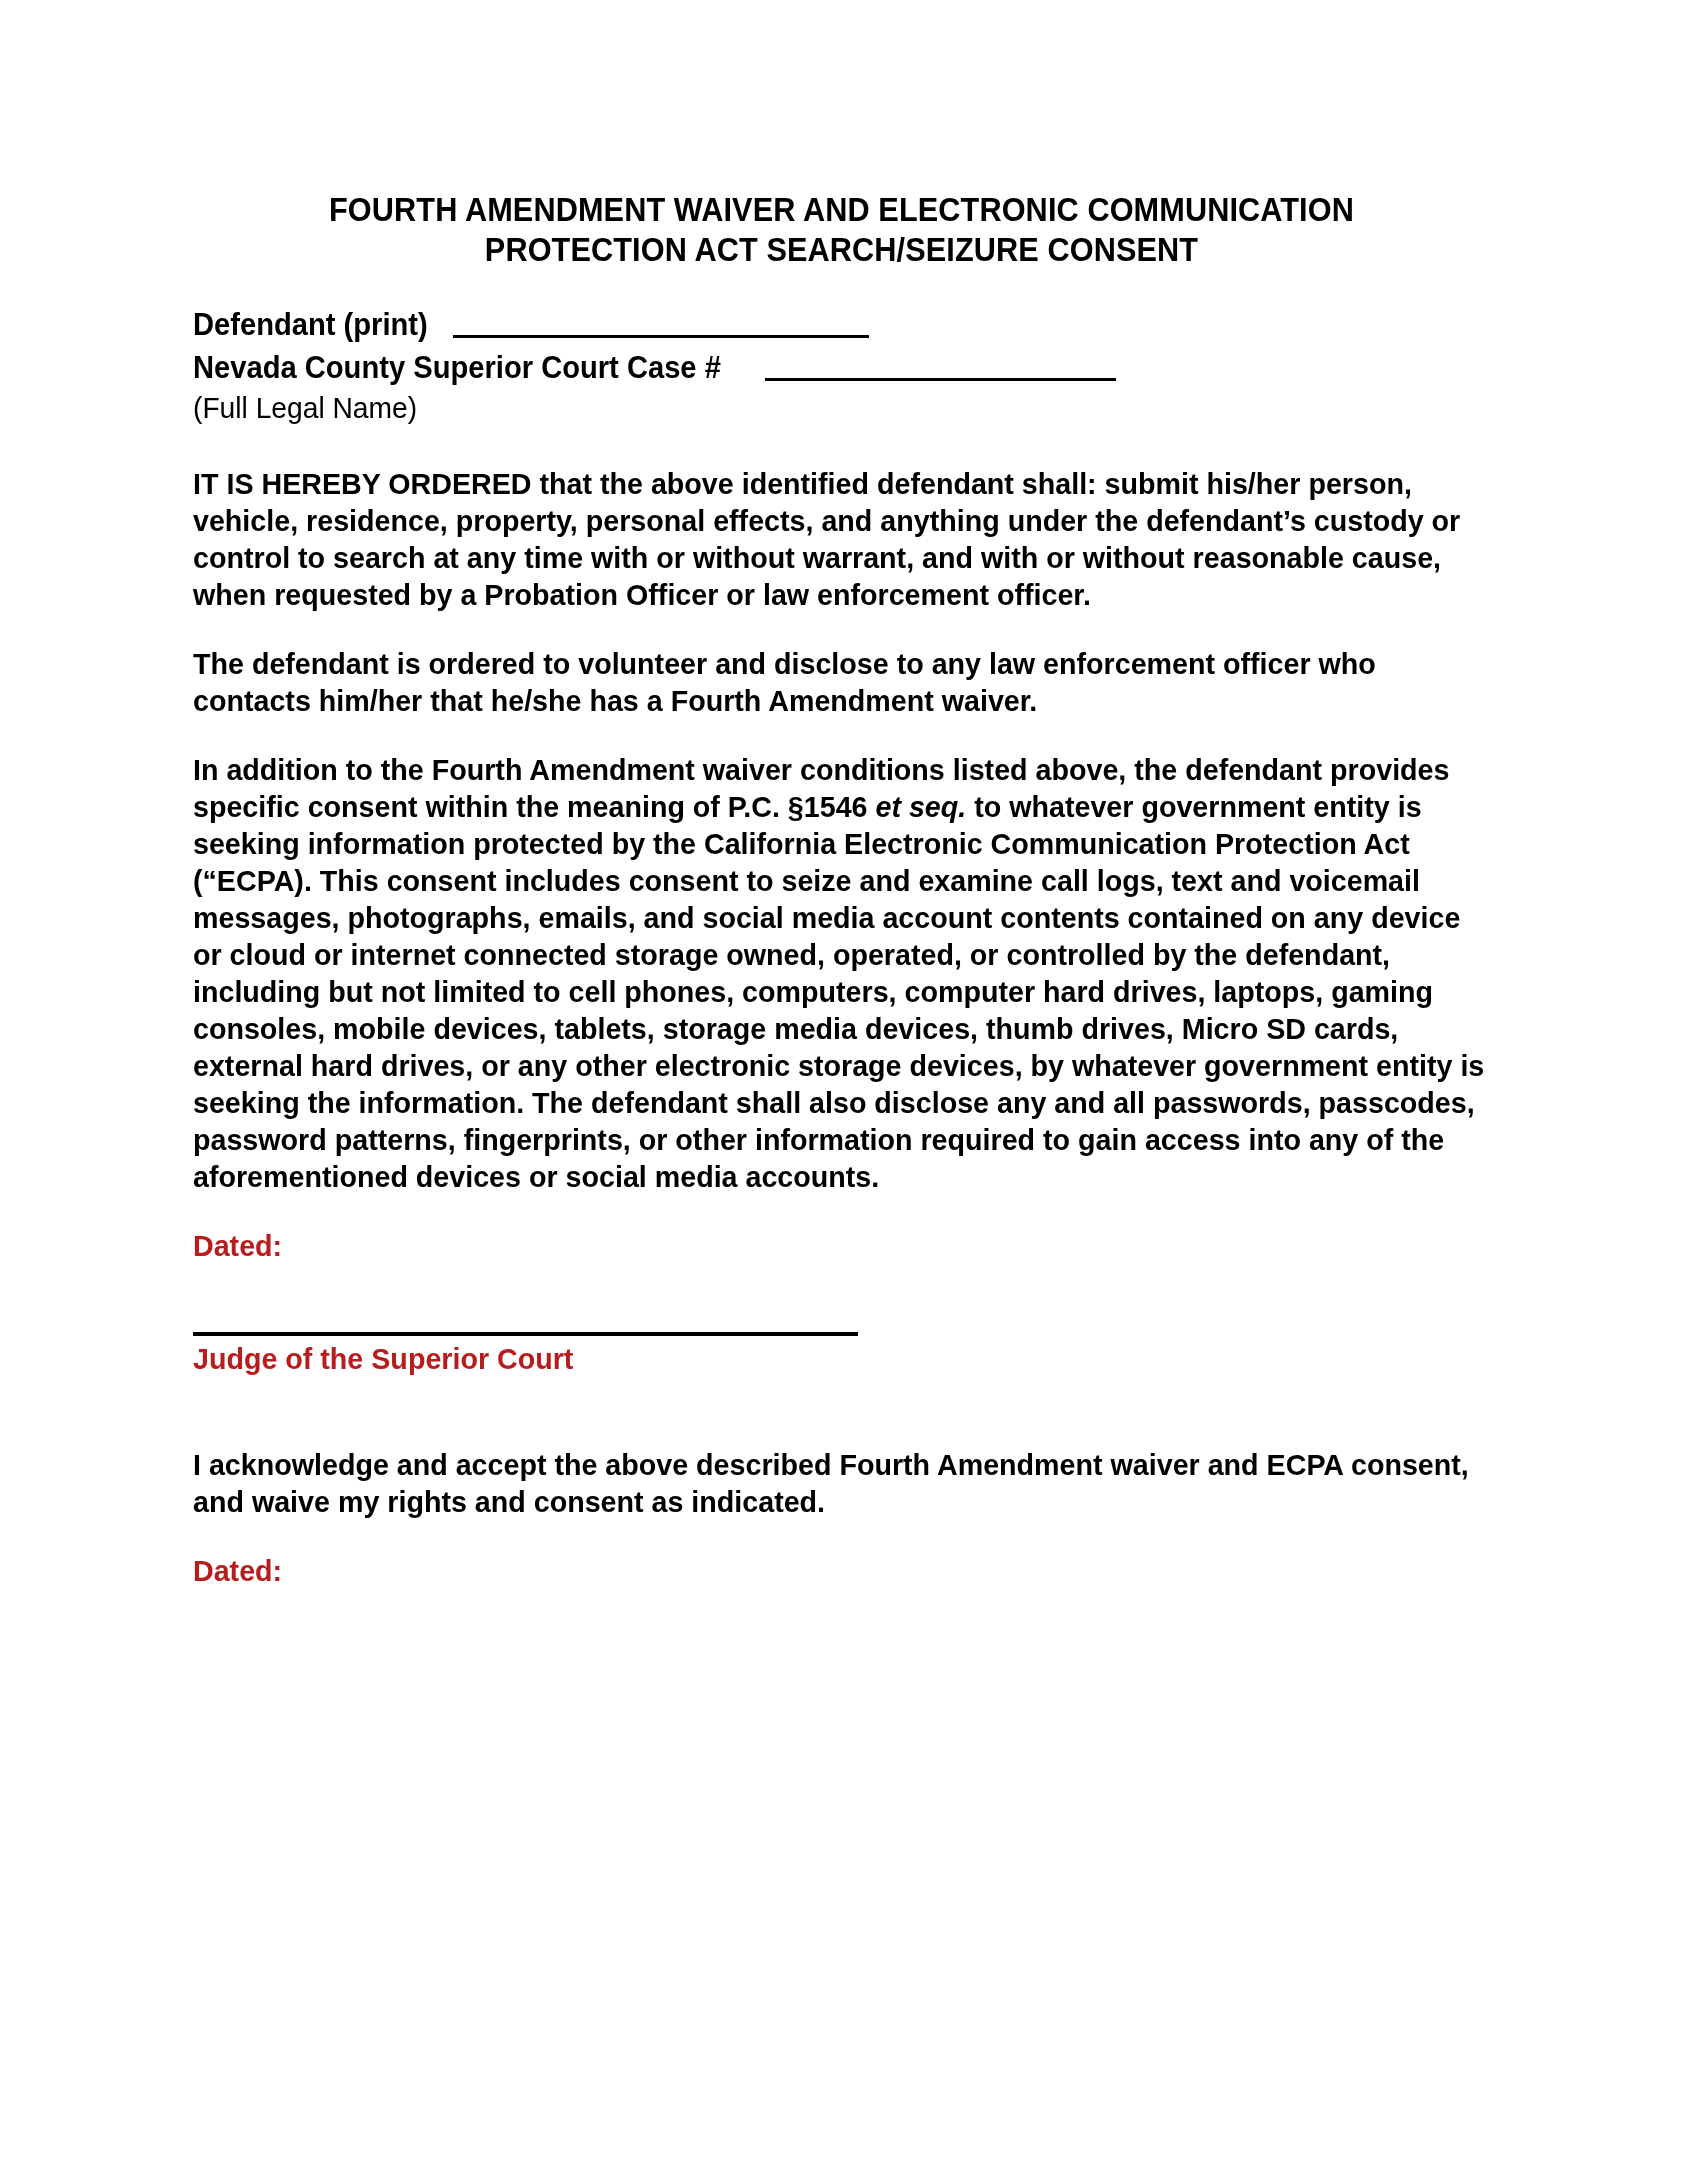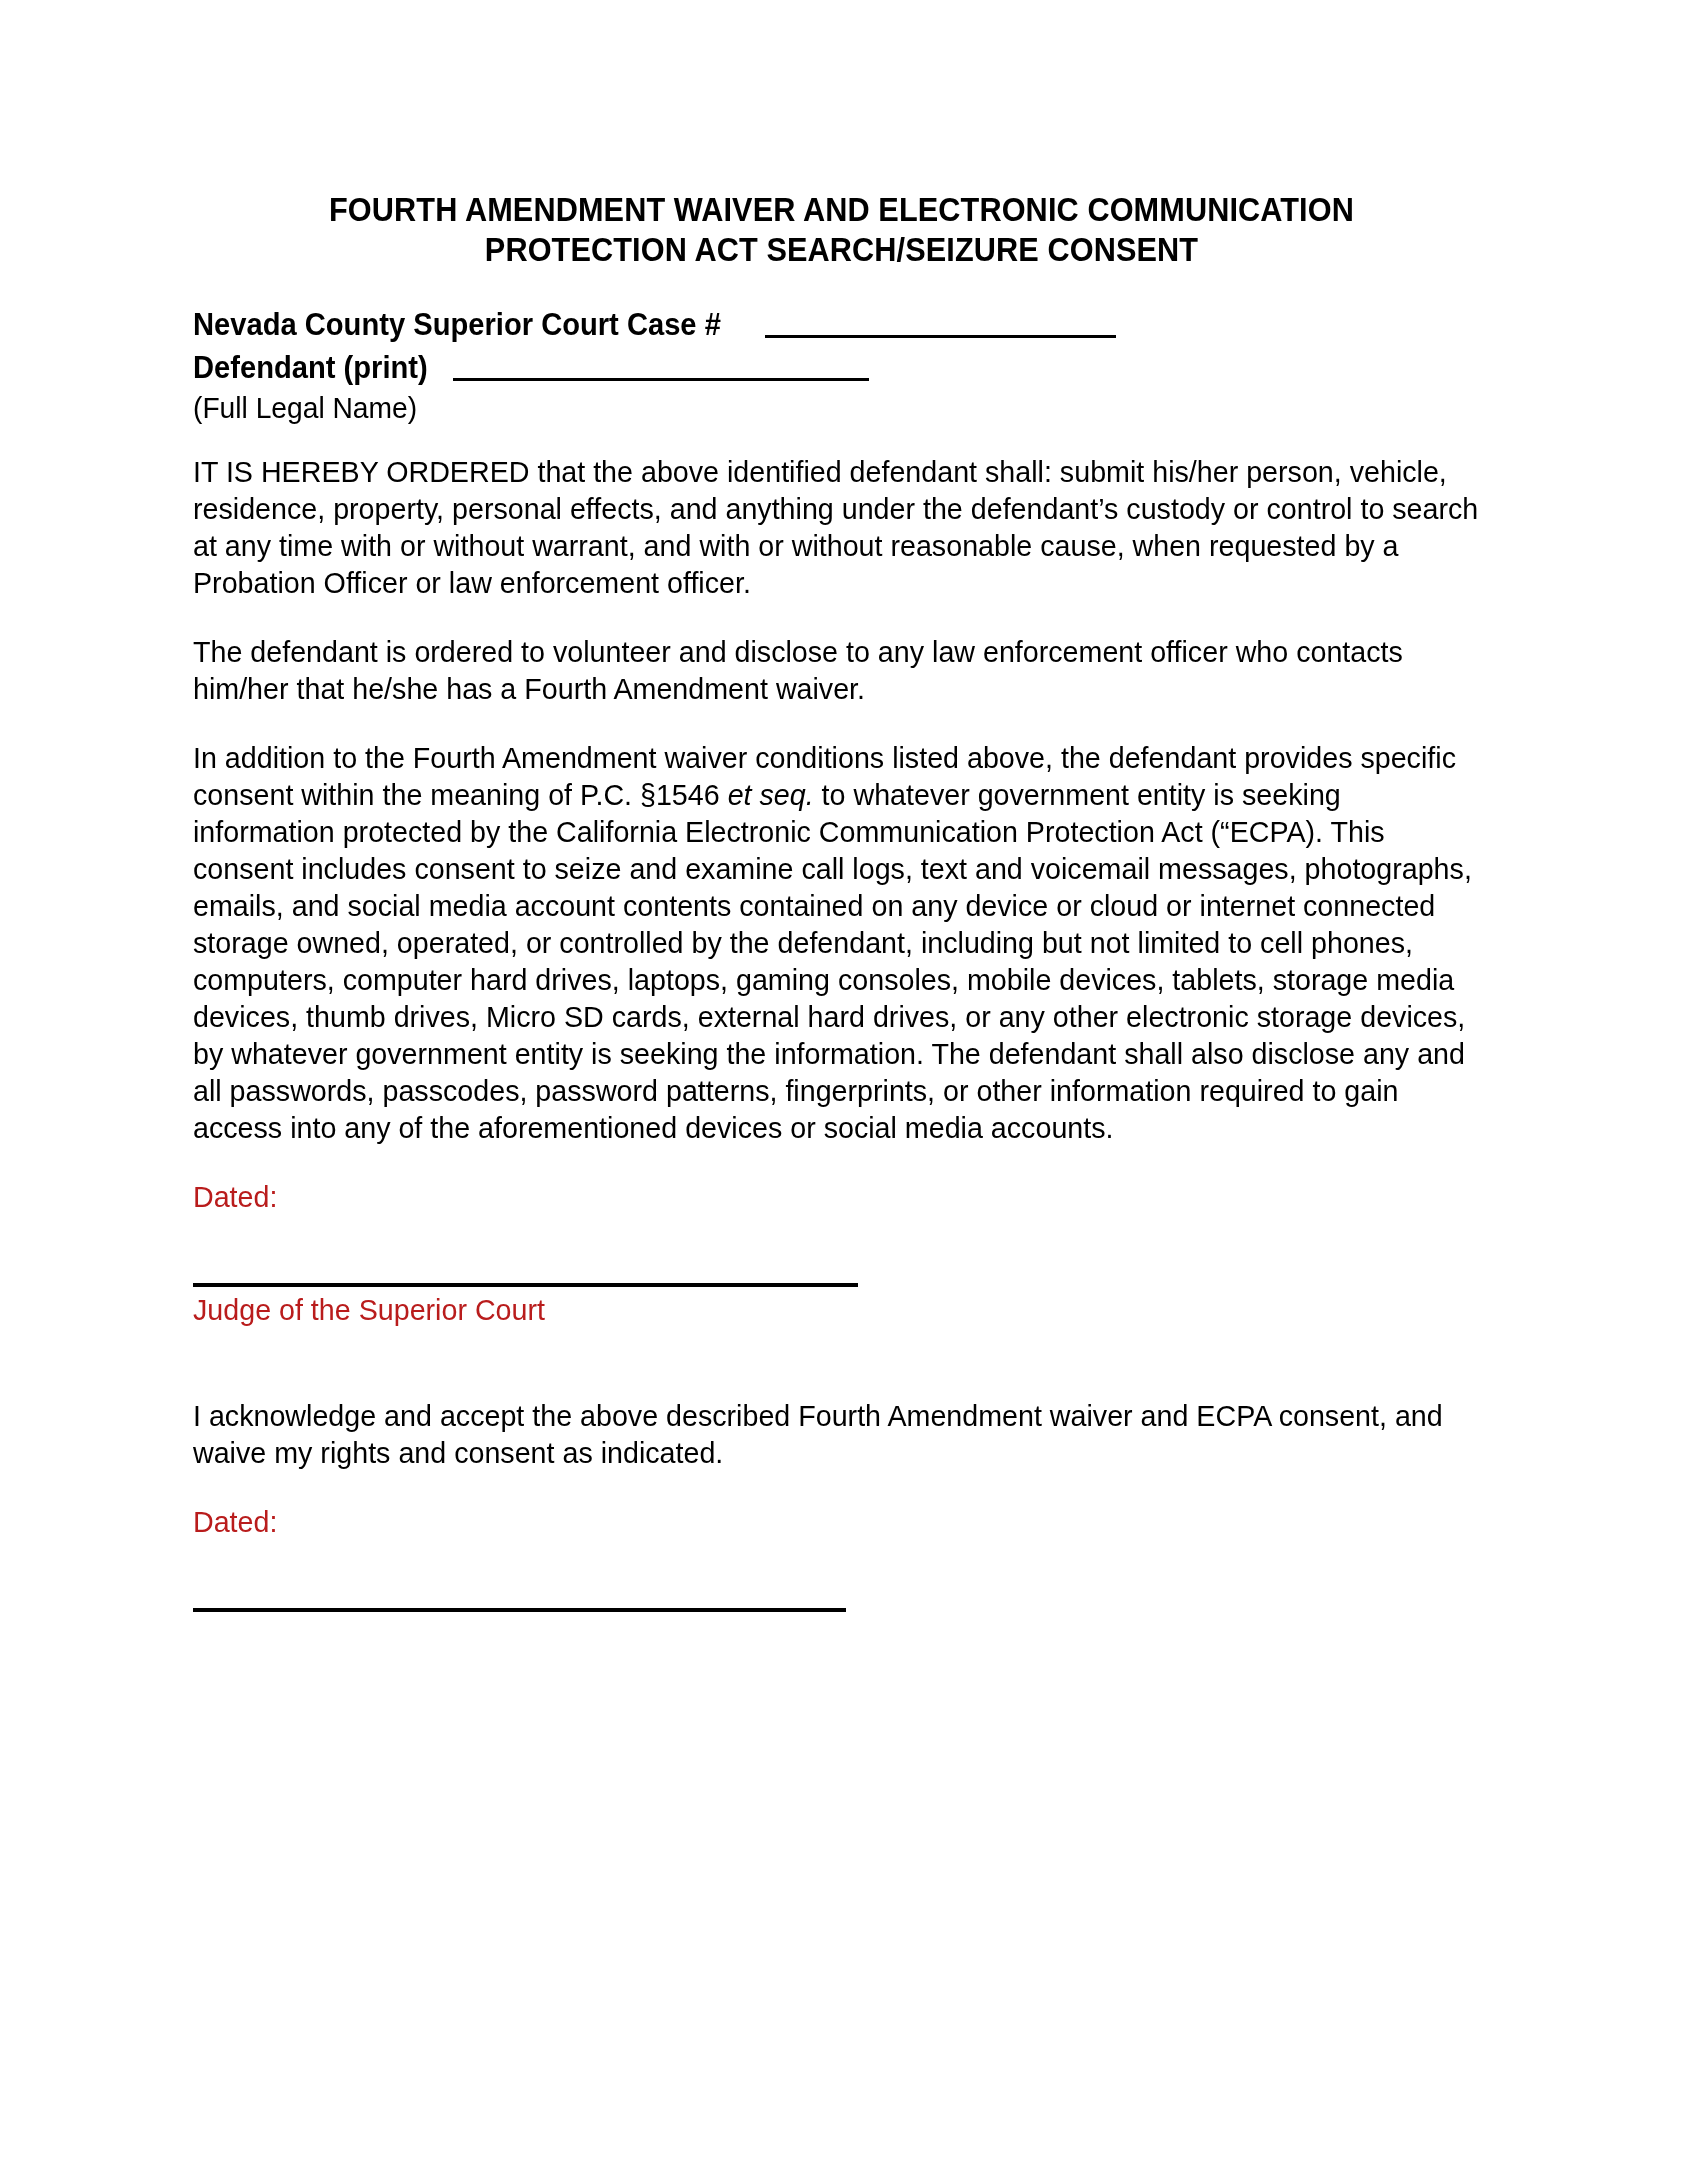--- a/index.html
+++ b/index.html
@@ -71,25 +71,26 @@
     font-weight: normal;
     font-size: 30px;
     line-height: 38px;
     margin-top: 1px;
     transform: scaleX(0.94);
     transform-origin: 0 0;
   }
 
   
   .body-copy {
-    margin-top: 26px;
+    margin-top: 38px;
     font-family: "Liberation Sans Narrow", "Liberation Sans", sans-serif;
     font-size: 30px;
     line-height: 37px;
     color: #000;
+    font-weight: bold;
   }
   .body-copy p {
     margin: 0 0 32px 0;
     transform: scaleX(0.955);
     transform-origin: 0 0;
     width: 1358px;           
   }
   .body-copy em { font-style: italic; }
 
   
@@ -135,27 +136,27 @@
   <div class="sheet">
 
     <h1 class="doc-title">
       <span class="tl-line">FOURTH AMENDMENT WAIVER AND ELECTRONIC COMMUNICATION</span>
       <span class="tl-line">PROTECTION ACT SEARCH/SEIZURE CONSENT</span>
     </h1>
 
     <div class="hdr-block">
 
       <div class="field-row">
-        <span class="field-label">Nevada County Superior Court Case #</span>
-        <span class="rule rule-case" title=""></span>
+        <span class="field-label">Defendant (print)</span>
+        <span class="rule rule-def" title=""></span>
       </div>
 
       <div class="field-row">
-        <span class="field-label">Defendant (print)</span>
-        <span class="rule rule-def" title=""></span>
+        <span class="field-label">Nevada County Superior Court Case #</span>
+        <span class="rule rule-case" title=""></span>
       </div>
 
       <div class="sub-note">(Full Legal Name)</div>
     </div>
 
     <div class="body-copy">
 
       <p>IT IS HEREBY ORDERED that the above identified defendant shall: submit his/her person, vehicle, residence, property, personal effects, and anything under the defendant’s custody or control to search at any time with or without warrant, and with or without reasonable cause, when requested by a Probation Officer or law enforcement officer.</p>
 
       <p>The defendant is ordered to volunteer and disclose to any law enforcement officer who contacts him/her that he/she has a Fourth Amendment waiver.</p>

